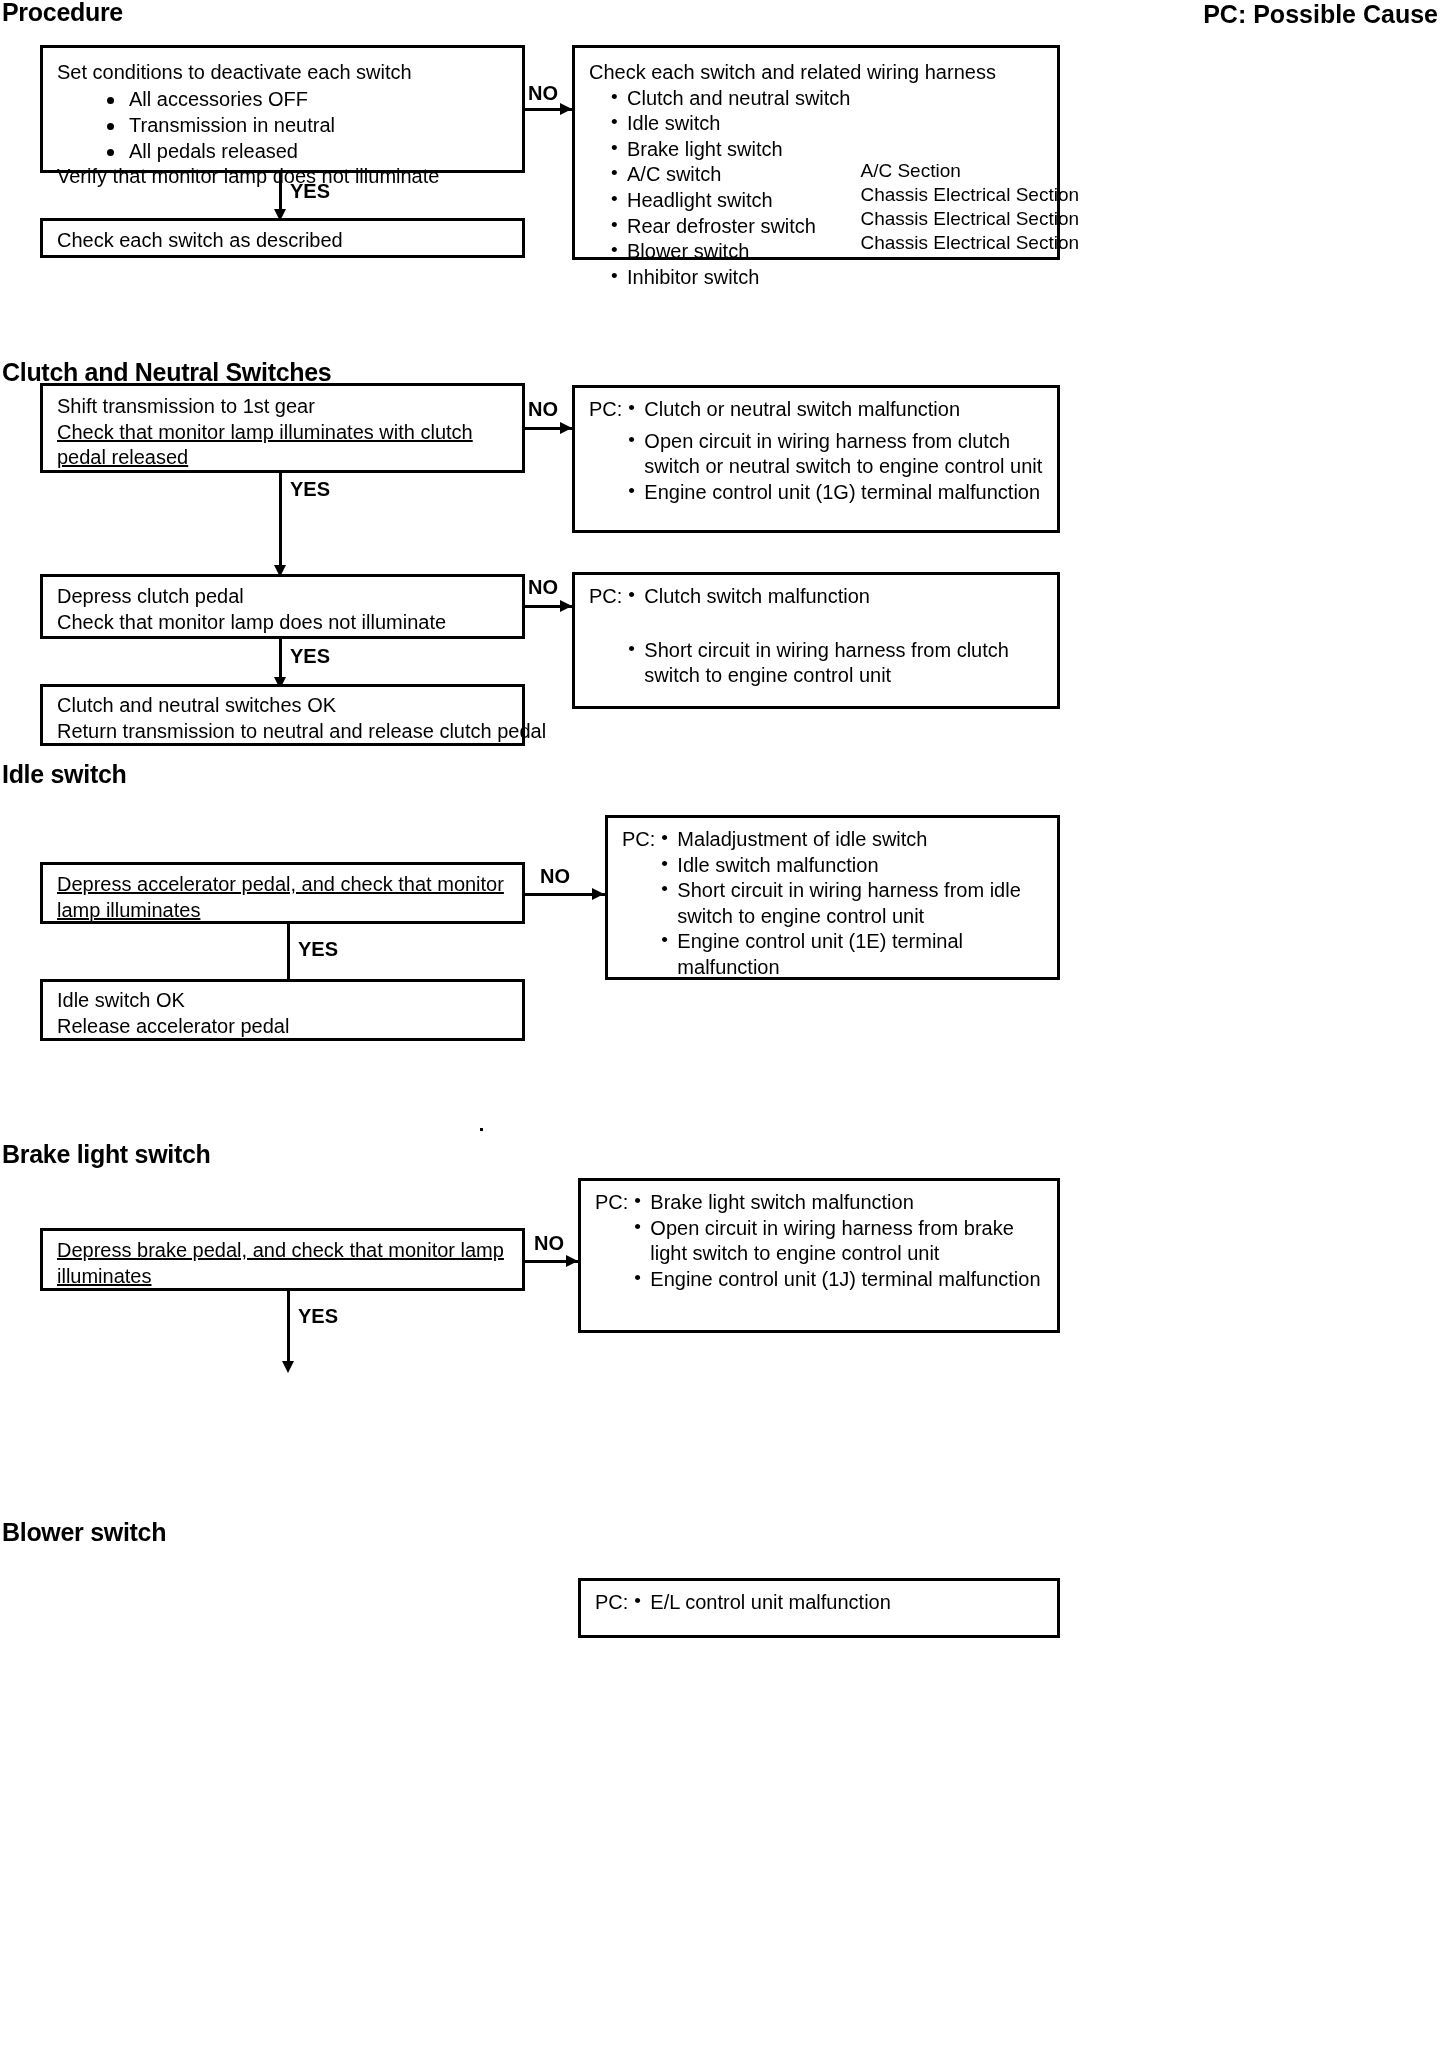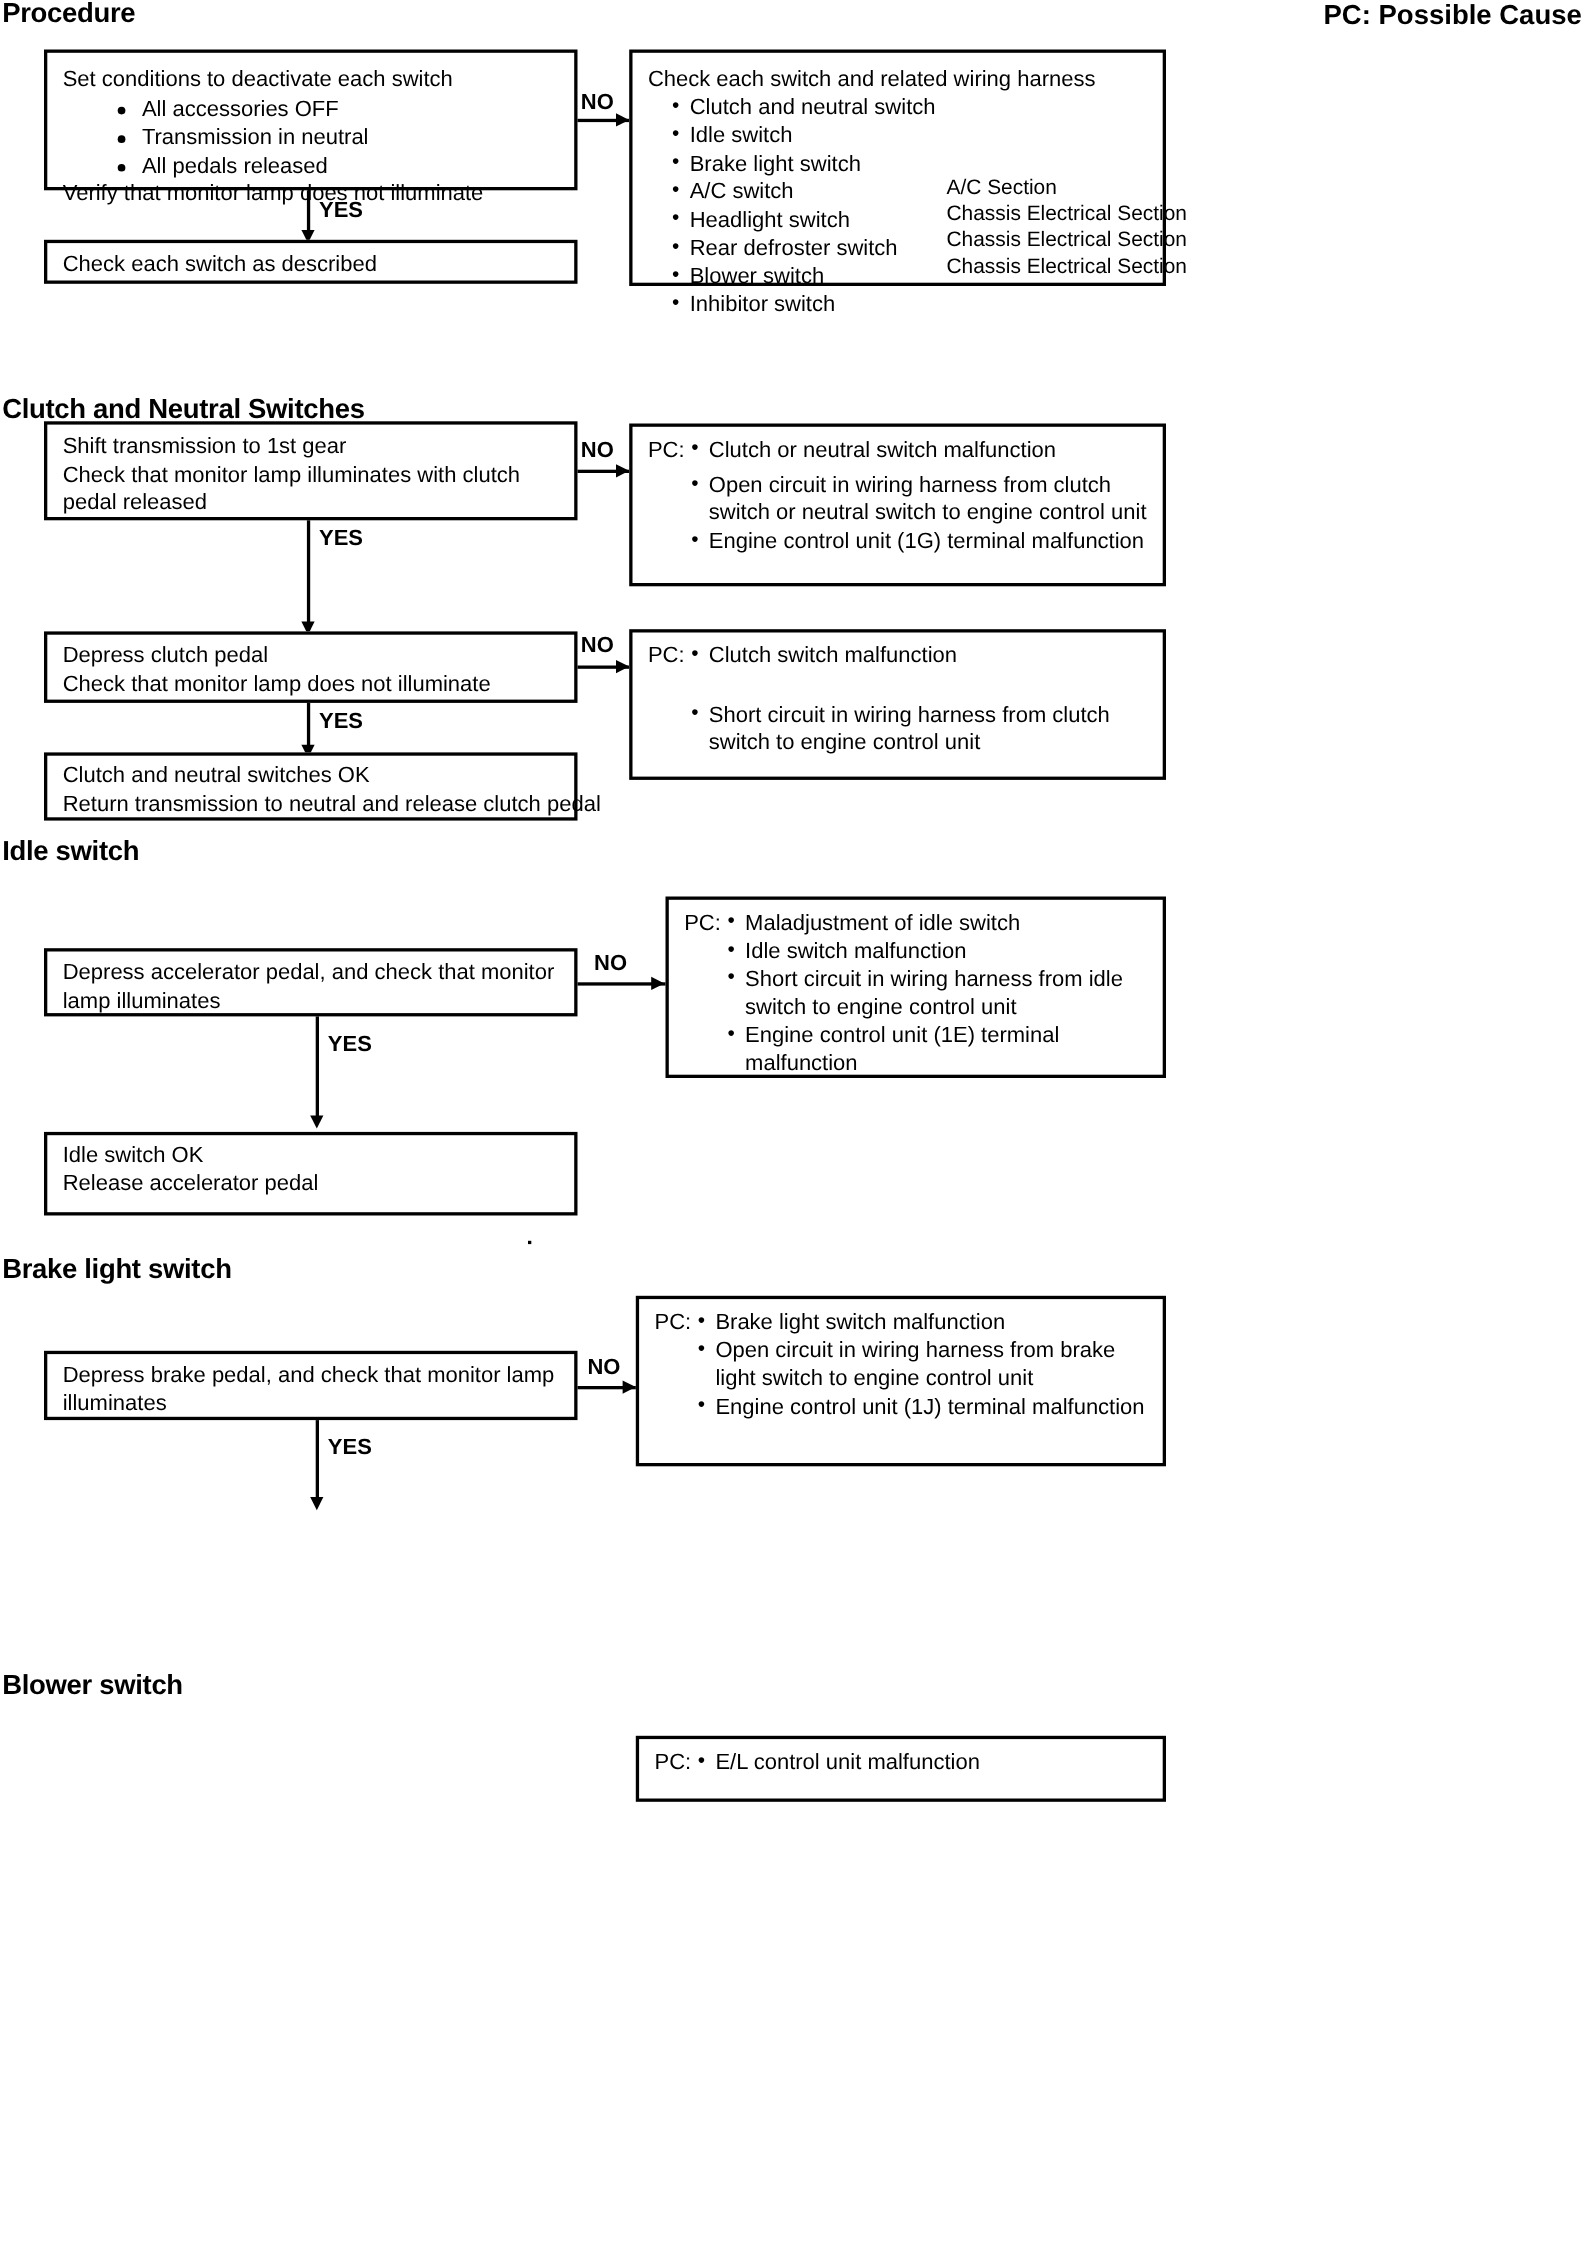--- a/index.html
+++ b/index.html
@@ -44,20 +44,21 @@
   .box-inner {
     padding: 10px 12px 8px 14px;
     font-size: 20px;
     line-height: 1.28;
   }
   .line {
     white-space: nowrap;
   }
   .wrapline {
     white-space: normal;
+    text-decoration: underline;
   }
   
   ul.blist {
     list-style: none;
     margin: 0;
     padding: 0;
   }
   ul.blist > li {
     position: relative;
     padding-left: 16px;
@@ -317,21 +318,21 @@
   </div>
 
   <div class="hline" style="left:525px; top:893px; width:80px;"></div>
   <div class="arrow-right" style="left:592px; top:888px;"></div>
   <div class="branch-label" style="left:540px; top:865px;">NO</div>
 
   <div class="vline" style="left:287px; top:924px; height:98px;"></div>
   <div class="arrow-down" style="left:282px; top:1014px;"></div>
   <div class="branch-label" style="left:298px; top:938px;">YES</div>
 
-  <div class="box" style="left:40px; top:1029px; width:485px; height:76px;">
+  <div class="box" style="left:40px; top:979px; width:485px; height:62px;">
     <div class="box-inner" style="padding-top:6px;">
       <div class="line">Idle switch OK</div>
       <div class="line">Release accelerator pedal</div>
     </div>
   </div>
 
   <div class="stray-dot" style="left:480px; top:1128px;"></div>
 
   <div class="section-heading" style="left:2px; top:1140px;">Brake light switch</div>
 

